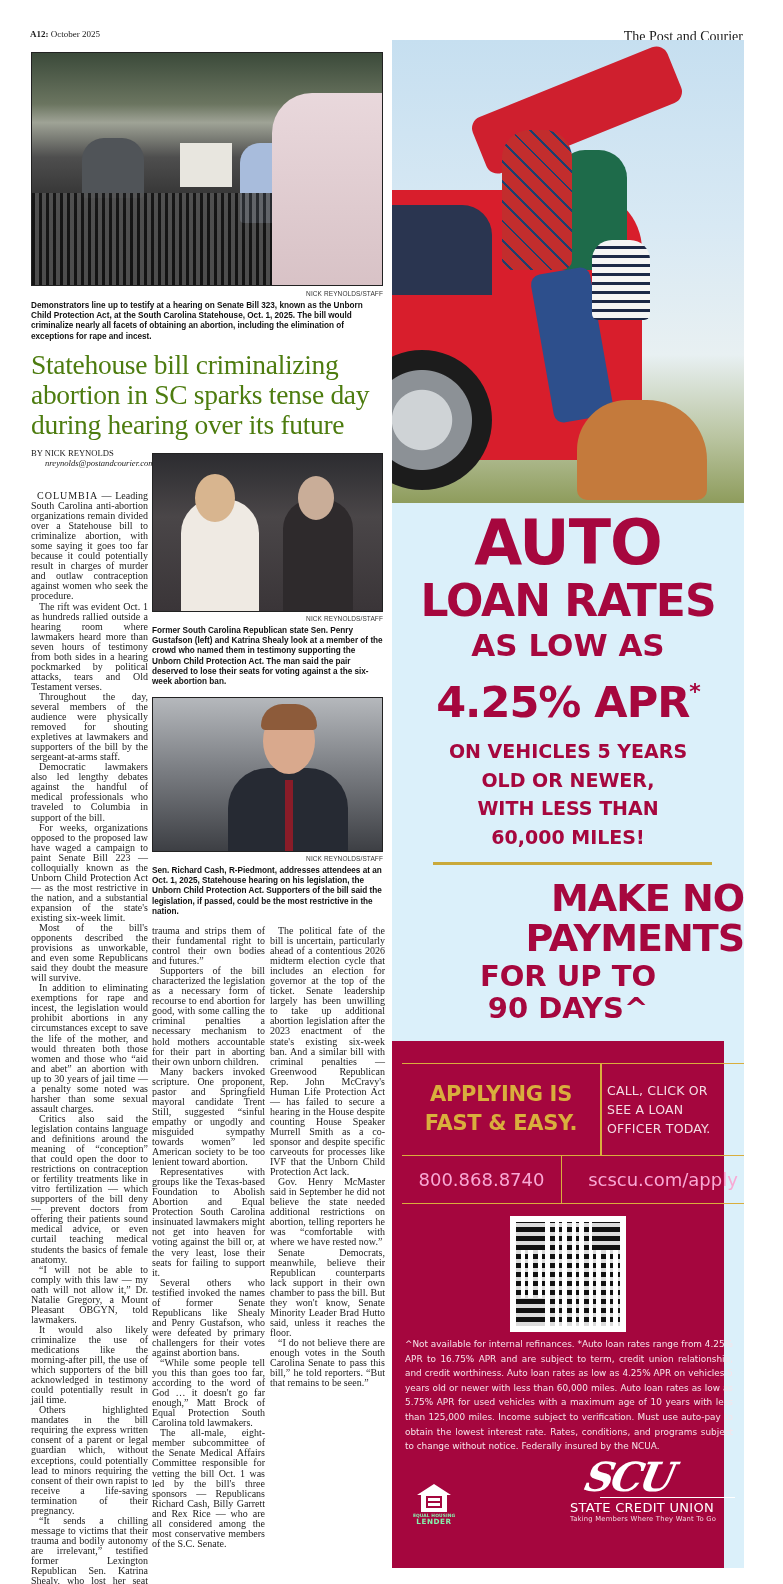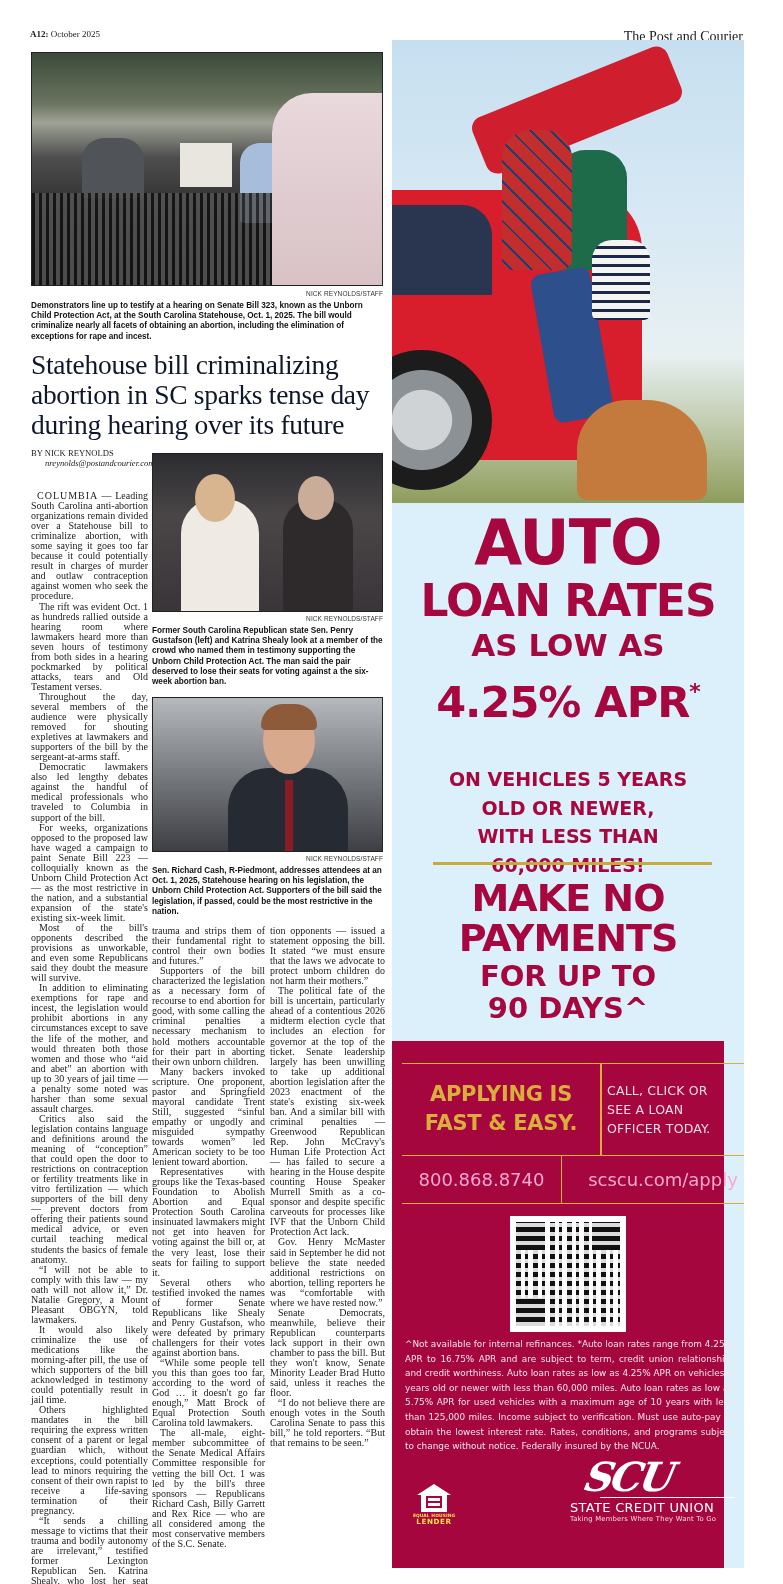--- a/index.html
+++ b/index.html
@@ -31,21 +31,21 @@
   .photo3 { left: 152px; top: 697px; width: 231px; height: 155px;
     background: linear-gradient(180deg,#b5b8bc 0%,#7d8085 45%,#3d3f44 100%); }
   .photo3 .suit { position: absolute; left: 75px; top: 70px; width: 120px; height: 85px; background: #262a33; border-radius: 40px 40px 0 0; }
   .photo3 .head { position: absolute; left: 110px; top: 10px; width: 52px; height: 66px; background: #d9a98d; border-radius: 50%; }
   .photo3 .hair { position: absolute; left: 108px; top: 6px; width: 56px; height: 26px; background: #8d5b3a; border-radius: 28px 28px 6px 6px; }
   .photo3 .tie { position: absolute; left: 132px; top: 82px; width: 8px; height: 73px; background: #8a1c28; }
 
   .credit { position: absolute; font-family: "Liberation Sans", sans-serif; font-size: 6.5px; color: #333; text-align: right; letter-spacing: .1px; }
   .caption { position: absolute; font-family: "Liberation Sans", sans-serif; font-weight: bold; font-size: 8.2px; line-height: 10.2px; color: #111; }
 
-  .headline { position: absolute; left: 31px; top: 350px; width: 356px; font-family: "Liberation Serif", serif; font-size: 27.5px; line-height: 30px; font-weight: normal; color: #0f172a; letter-spacing: -.3px; }
+  .headline { position: absolute; left: 31px; top: 350px; width: 356px; font-family: "Liberation Serif", serif; font-size: 27.5px; line-height: 30px; font-weight: normal; color: #4d7c0f; letter-spacing: -.3px; }
 
   .byline { position: absolute; left: 31px; top: 448px; width: 120px; font-size: 8.6px; line-height: 10px; }
   .byline .email { font-style: italic; margin-left: 14px; }
 
   .col { position: absolute; font-family: Liberation Serif, serif; font-size: 10px; line-height: 10.05px; text-align: justify; hyphens: auto; color: #1a1a1a; }
   .col p { text-indent: 8px; }
   .col p.first { text-indent: 6px; }
   .col p.noindent { text-indent: 0; }
   .dateline { letter-spacing: 1px; }
 
@@ -61,23 +61,23 @@
   .jeans { position: absolute; left: 150px; top: 230px; width: 60px; height: 150px; background: #2d4f8c; border-radius: 10px; transform: rotate(-10deg); }
   .man { position: absolute; left: 165px; top: 110px; width: 70px; height: 120px; background: #1e6b4a; border-radius: 28px 28px 6px 6px; }
   .boy { position: absolute; left: 200px; top: 200px; width: 58px; height: 80px; background: repeating-linear-gradient(180deg,#f4f4f4 0 6px,#1c2846 6px 9px); border-radius: 20px 20px 6px 6px; }
   .dog { position: absolute; left: 185px; top: 360px; width: 130px; height: 100px; background: #c47a3c; border-radius: 50px 60px 10px 10px; }
   .ad-copy { position: absolute; left: 0; width: 352px; text-align: center; color: #a6073e; font-family: "DejaVu Sans", sans-serif; font-weight: bold; }
   .h-auto { top: 470px; font-size: 62px; line-height: 66px; letter-spacing: -1px; }
   .h-loan { top: 537px; font-size: 44px; line-height: 48px; letter-spacing: -1px; }
   .h-low  { top: 587px; font-size: 31px; line-height: 36px; }
   .h-apr  { top: 626px; font-size: 43px; line-height: 52px; letter-spacing: -1px; }
   .h-apr sup { font-size: 22px; vertical-align: 18px; }
-  .h-veh  { top: 697px; font-size: 19px; line-height: 28.5px; margin-top: 28px; }
+  .h-veh  { top: 697px; font-size: 19px; line-height: 28.5px; }
   .gold-line { position: absolute; left: 41px; top: 822px; width: 279px; height: 3px; background: #c9a93a; }
-  .h-make { top: 838px; font-size: 38px; line-height: 40px; letter-spacing: -1px; }
+  .h-make { top: 838px; font-size: 38px; line-height: 40px; letter-spacing: -1px; text-align: right; }
   .h-for  { top: 920px; font-size: 29px; line-height: 32px; }
 
   .ad-red { position: absolute; left: 0; top: 1001px; width: 332px; height: 527px; background: #a5063e; }
   .red-frame-top { position: absolute; left: 10px; top: 22px; width: 342px; height: 1px; background: #d9ae3d; }
   .box-fast { position: absolute; left: 10px; top: 22px; width: 200px; height: 92px; border-right: 2px solid #d9ae3d; display:flex; align-items:center; justify-content:center; text-align:center; }
   .fast-text { color: #d9ae3d; font-family: "DejaVu Sans", sans-serif; font-weight: bold; font-size: 21px; line-height: 29px; letter-spacing: -.3px; }
   .box-call { position: absolute; left: 215px; top: 22px; width: 135px; height: 92px; display:flex; align-items:center; }
   .call-text { color: #f3dde4; font-family: "DejaVu Sans", sans-serif; font-size: 12.5px; line-height: 19px; letter-spacing: .2px; }
   .row-line { position: absolute; left: 10px; width: 342px; height: 1px; background: #d9ae3d; }
   .box-phone { position: absolute; left: 10px; top: 114px; width: 160px; height: 48px; border-right: 1px solid #d9ae3d; display:flex; align-items:center; justify-content:center; }
@@ -88,21 +88,21 @@
     background:
       linear-gradient(#111,#111) 0 0/28px 28px no-repeat,
       linear-gradient(#111,#111) 100% 0/28px 28px no-repeat,
       linear-gradient(#111,#111) 0 100%/28px 28px no-repeat,
       repeating-linear-gradient(90deg,#111 0 5px,#fff 5px 9px,#111 9px 12px,#fff 12px 17px),
       #fff;
     position: relative; }
   .qr-inner::after { content:""; position:absolute; inset:0;
     background: repeating-linear-gradient(0deg, rgba(255,255,255,.85) 0 4px, transparent 4px 9px); }
   .disclaimer { position: absolute; left: 13px; top: 296px; width: 328px; color: #f6e4ea; font-family: "DejaVu Sans", sans-serif; font-size: 8.9px; line-height: 14.6px; text-align: justify; }
-  .eho { position: absolute; left: 20px; top: 442px; width: 44px; text-align: center; color: #fde047; }
+  .eho { position: absolute; left: 20px; top: 442px; width: 44px; text-align: center; color: #86efac; }
   .eho-house { width: 38px; height: 30px; margin: 0 auto; position: relative; }
   .eho-house svg { width: 38px; height: 30px; }
   .eho-small { font-family: "DejaVu Sans", sans-serif; font-size: 4.4px; font-weight: bold; letter-spacing: .1px; }
   .eho-big { font-family: "DejaVu Sans", sans-serif; font-size: 7.2px; font-weight: bold; letter-spacing: .6px; line-height: 8px; }
   .scu-logo { position: absolute; left: 178px; top: 418px; width: 165px; color: #ffffff; text-align: left; }
   .scu-script { font-family: "DejaVu Serif", serif; font-style: italic; font-weight: bold; font-size: 40px; line-height: 36px; margin-left: 16px; letter-spacing: -3px; transform: skewX(-12deg); display:inline-block; }
   .scu-rule { height: 1px; background: #ffffff; margin: 2px 0 2px 30px; }
   .scu-name { font-family: "DejaVu Sans", sans-serif; font-size: 13px; line-height: 15px; letter-spacing: .3px; }
   .scu-tag { font-family: "DejaVu Sans", sans-serif; font-size: 6.8px; letter-spacing: .2px; color: #f2dbe2; }
 </style>
@@ -169,21 +169,20 @@
   <p class="noindent">trauma and strips them of their fundamental right to control their own bodies and futures.”</p>
   <p>Supporters of the bill characterized the legislation as a necessary form of recourse to end abortion for good, with some calling the criminal penalties a necessary mechanism to hold mothers accountable for their part in aborting their own unborn children.</p>
   <p>Many backers invoked scripture. One proponent, pastor and Springfield mayoral candidate Trent Still, suggested “sinful empathy or ungodly and misguided sympathy towards women” led American society to be too lenient toward abortion.</p>
   <p>Representatives with groups like the Texas-based Foundation to Abolish Abortion and Equal Protection South Carolina insinuated lawmakers might not get into heaven for voting against the bill or, at the very least, lose their seats for failing to support it.</p>
   <p>Several others who testified invoked the names of former Senate Republicans like Shealy and Penry Gustafson, who were defeated by primary challengers for their votes against abortion bans.</p>
   <p>“While some people tell you this than goes too far, according to the word of God … it doesn't go far enough,” Matt Brock of Equal Protection South Carolina told lawmakers.</p>
   <p>The all-male, eight-member subcommittee of the Senate Medical Affairs Committee responsible for vetting the bill Oct. 1 was led by the bill's three sponsors — Republicans Richard Cash, Billy Garrett and Rex Rice — who are all considered among the most conservative members of the S.C. Senate.</p>
 </div>
 
 <div class="col" style="left:270px; top:926px; width:115px;">
-  <p class="noindent">tion opponents — issued a statement opposing the bill. It stated “we must ensure that the laws we advocate to protect unborn children do not harm their mothers.”</p>
   <p>The political fate of the bill is uncertain, particularly ahead of a contentious 2026 midterm election cycle that includes an election for governor at the top of the ticket. Senate leadership largely has been unwilling to take up additional abortion legislation after the 2023 enactment of the state's existing six-week ban. And a similar bill with criminal penalties — Greenwood Republican Rep. John McCravy's Human Life Protection Act — has failed to secure a hearing in the House despite counting House Speaker Murrell Smith as a co-sponsor and despite specific carveouts for processes like IVF that the Unborn Child Protection Act lack.</p>
   <p>Gov. Henry McMaster said in September he did not believe the state needed additional restrictions on abortion, telling reporters he was “comfortable with where we have rested now.”</p>
   <p>Senate Democrats, meanwhile, believe their Republican counterparts lack support in their own chamber to pass the bill. But they won't know, Senate Minority Leader Brad Hutto said, unless it reaches the floor.</p>
   <p>“I do not believe there are enough votes in the South Carolina Senate to pass this bill,” he told reporters. “But that remains to be seen.”</p>
 </div>
 
 <div class="ad">
   <div class="ad-photo">
     <div class="hatch"></div>
     <div class="car"></div>

